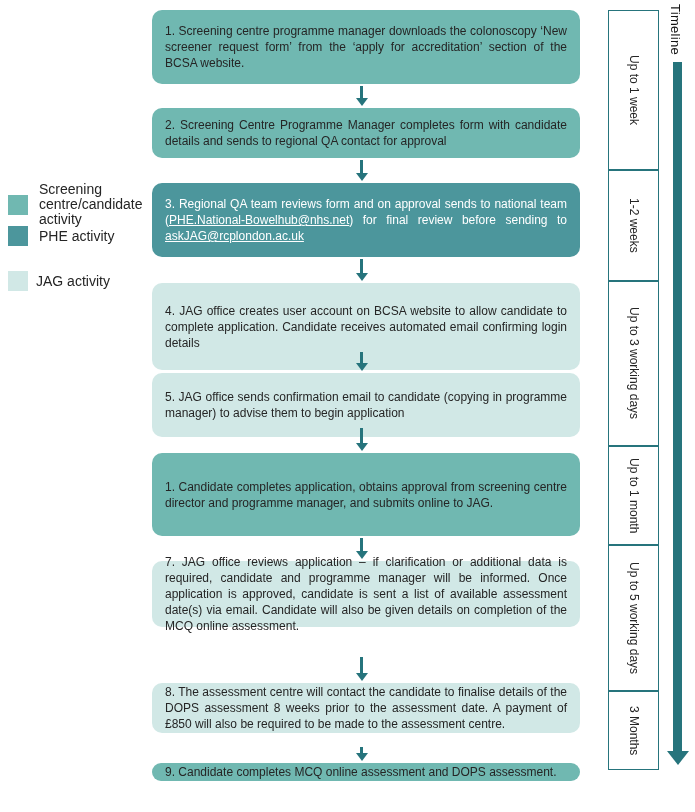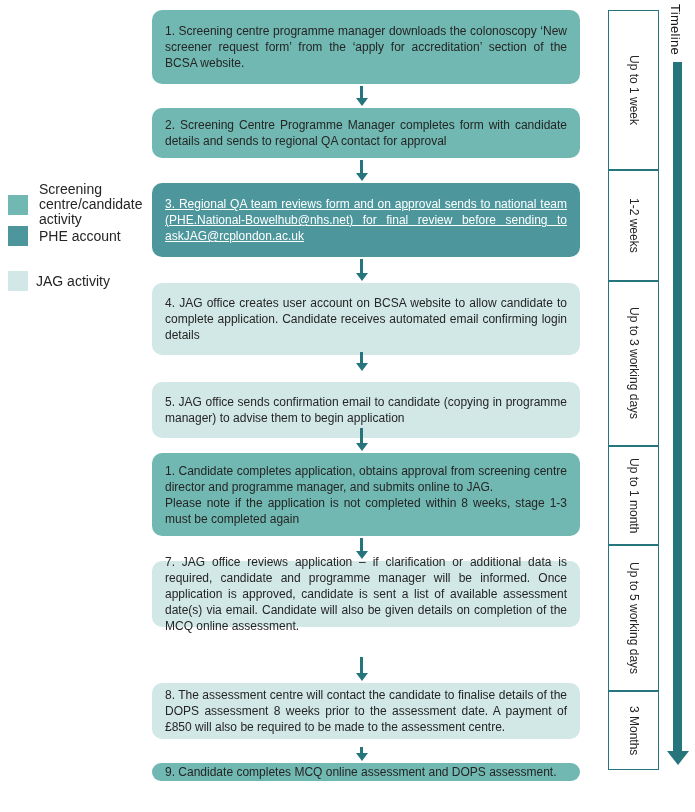--- a/index.html
+++ b/index.html
@@ -70,21 +70,21 @@
 <body>
 
 <div class="canvas" style="--arrow: #26747C; --text-dark: #252525;">
   <div id="legend">
       <div class="legend-item" style="top: 182px;">
         <div class="legend-swatch" style="background: rgb(112, 184, 177);"></div>
         <div class="legend-label">Screening centre/candidate activity</div>
       </div>
       <div class="legend-item" style="top: 226px;">
         <div class="legend-swatch" style="background: rgb(76, 150, 156);"></div>
-        <div class="legend-label">PHE account</div>
+        <div class="legend-label">PHE activity</div>
       </div>
       <div class="legend-item" style="top: 271px; gap: 8px;">
         <div class="legend-swatch" style="background: rgb(209, 232, 230);"></div>
         <div class="legend-label">JAG activity</div>
       </div>
     </div>
   <div id="flow">
       <div class="step" style="top: 10px; height: 74px; background: rgb(112, 184, 177);">
         <p>1.  Screening centre programme manager downloads the colonoscopy ‘New screener request form’ from the ‘apply for accreditation’ section of the BCSA website.</p>
       </div>
@@ -92,57 +92,56 @@
         <div class="shaft"></div>
         <div class="head"></div>
       </div>
       <div class="step" style="top: 108px; height: 50px; background: rgb(112, 184, 177); justify-content: center;">
         <p>2. Screening Centre Programme Manager completes form with candidate details and sends to regional QA contact for approval</p>
       </div>
       <div class="flow-arrow" style="top: 160px; height: 21px;">
         <div class="shaft"></div>
         <div class="head"></div>
       </div>
-      <div class="step light-text" style="top: 183px; height: 74px; background: rgb(76, 150, 156); text-decoration: underline;">
+      <div class="step light-text" style="top: 183px; height: 74px; background: rgb(76, 150, 156);">
         <p><span>3. Regional QA team reviews form and on approval sends to national team (</span><span class="email-link">PHE.National-Bowelhub@nhs.net</span><span>)  for final review before sending to </span><span class="email-link">askJAG@rcplondon.ac.uk</span></p>
       </div>
       <div class="flow-arrow" style="top: 259px; height: 22px;">
         <div class="shaft"></div>
         <div class="head"></div>
       </div>
-      <div class="step" style="top: 283px; height: 72px; background: rgb(209, 232, 230);">
+      <div class="step" style="top: 283px; height: 87px; background: rgb(209, 232, 230);">
         <p>4. JAG office creates user account on BCSA website to allow candidate to complete application. Candidate receives automated email confirming login details</p>
       </div>
       <div class="flow-arrow" style="top: 352px; height: 19px;">
         <div class="shaft"></div>
         <div class="head"></div>
       </div>
-      <div class="step" style="top: 382px; height: 56px; background: rgb(209, 232, 230);">
+      <div class="step" style="top: 373px; height: 64px; background: rgb(209, 232, 230);">
         <p>5. JAG office sends confirmation email to candidate (copying in programme manager) to advise them to begin application</p>
       </div>
       <div class="flow-arrow" style="top: 428px; height: 23px;">
         <div class="shaft"></div>
         <div class="head"></div>
       </div>
       <div class="step" style="top: 453px; height: 83px; background: rgb(112, 184, 177);">
         <p>1. Candidate completes application, obtains approval from screening centre director and programme manager, and submits online to JAG.</p>
-        <p>Please note if the application is not completed within 8 weeks, stage 1-3 must be completed again</p>
       </div>
       <div class="flow-arrow" style="top: 538px; height: 21px;">
         <div class="shaft"></div>
         <div class="head"></div>
       </div>
       <div class="step" style="top: 561px; height: 66px; background: rgb(209, 232, 230);">
         <p>7. JAG office reviews application – if clarification or additional data is required, candidate and programme manager will be informed. Once application is approved, candidate is sent a list of available assessment date(s) via email. Candidate will also be given details on completion of the MCQ online assessment.</p>
       </div>
       <div class="flow-arrow" style="top: 657px; height: 24px;">
         <div class="shaft"></div>
         <div class="head"></div>
       </div>
-      <div class="step" style="top: 683px; height: 56px; background: rgb(209, 232, 230);">
+      <div class="step" style="top: 683px; height: 50px; background: rgb(209, 232, 230);">
         <p>8. The assessment centre will contact the candidate to finalise details of the DOPS assessment 8 weeks prior to the assessment date. A payment of £850 will also be required to be made to the assessment centre.</p>
       </div>
       <div class="flow-arrow" style="top: 747px; height: 14px;">
         <div class="shaft"></div>
         <div class="head"></div>
       </div>
       <div class="step" style="top: 763px; height: 18px; background: rgb(112, 184, 177);">
         <p>9. Candidate completes MCQ online assessment and DOPS assessment.</p>
       </div>
     </div>

